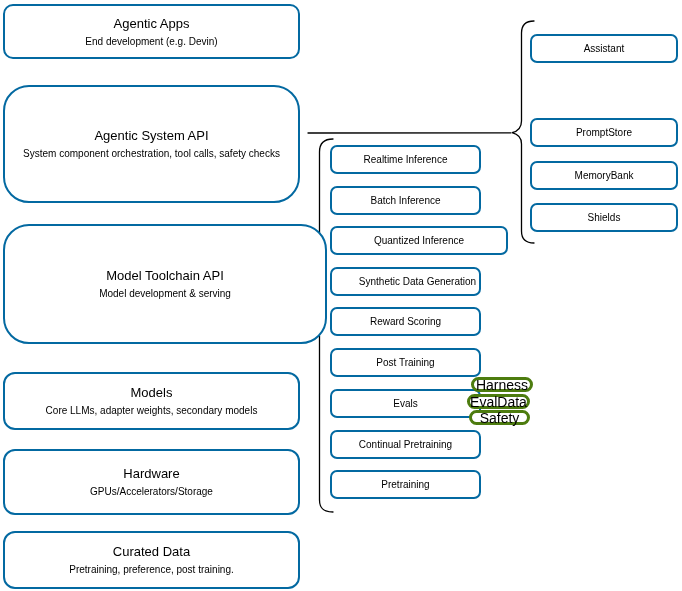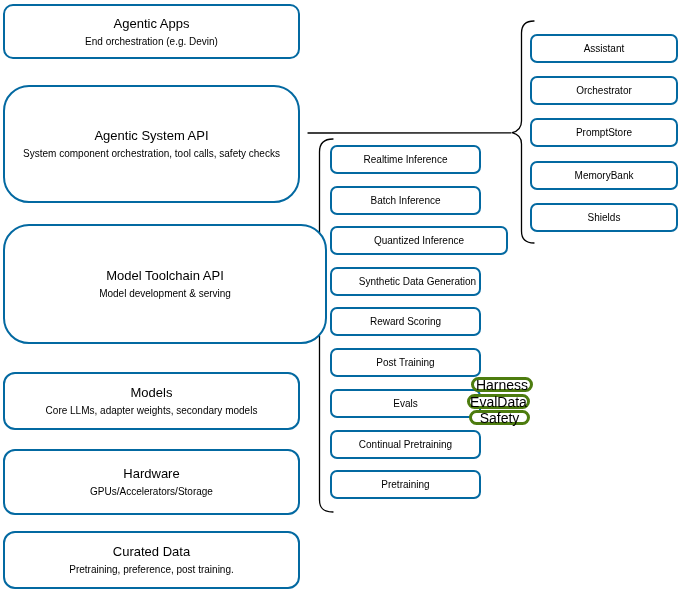--- a/index.html
+++ b/index.html
@@ -83,21 +83,21 @@
 
     <path d="M333,139 C323,139 319.5,144 319.5,152 L319.5,313 C319.5,319.5 317,322.8 310,324.5 C317,326.2 319.5,329.5 319.5,336 L319.5,500 C319.5,508 323,512 333,512"></path>
 
     <path d="M534,21 C525,21 521.5,25 521.5,33 L521.5,121 C521.5,127 519,131 512,132.7 C519,134.4 521.5,138 521.5,144 L521.5,231 C521.5,239 525,243 534,243"></path>
 
     <line x1="308" y1="133" x2="511" y2="132.8"></line>
   </svg>
 
   <div class="box" style="left:3px; top:4px; width:297px; height:55px; border-radius:10px;">
     <div class="title">Agentic Apps</div>
-    <div class="subtitle">End orchestration (e.g. Devin)</div>
+    <div class="subtitle">End development (e.g. Devin)</div>
   </div>
 
   <div class="box" style="left:3px; top:85px; width:297px; height:118px; border-radius:26px;">
     <div class="title">Agentic System API</div>
     <div class="subtitle">System component orchestration, tool calls, safety checks</div>
   </div>
 
   <div class="box" style="left:3px; top:224px; width:324px; height:120px; border-radius:26px;">
     <div class="title">Model Toolchain API</div>
     <div class="subtitle">Model development &amp; serving</div>
@@ -146,23 +146,20 @@
     <div class="label">Pretraining</div>
   </div>
 
   <div class="pill" style="left:471px; top:377px; width:62px; height:15px;">Harness</div>
   <div class="pill" style="left:467px; top:394px; width:63px; height:15px;">EvalData</div>
   <div class="pill" style="left:469px; top:410px; width:61px; height:15px;">Safety</div>
 
   <div class="box" style="left:530px; top:34px; width:148px; height:29px; border-radius:7px;">
     <div class="label">Assistant</div>
   </div>
-  <div class="box" style="left:530px; top:76px; width:148px; height:29px; border-radius:7px;">
-    <div class="label">Orchestrator</div>
-  </div>
   <div class="box" style="left:530px; top:118px; width:148px; height:29px; border-radius:7px;">
     <div class="label">PromptStore</div>
   </div>
   <div class="box" style="left:530px; top:161px; width:148px; height:29px; border-radius:7px;">
     <div class="label">MemoryBank</div>
   </div>
   <div class="box" style="left:530px; top:203px; width:148px; height:29px; border-radius:7px;">
     <div class="label">Shields</div>
   </div>
 

